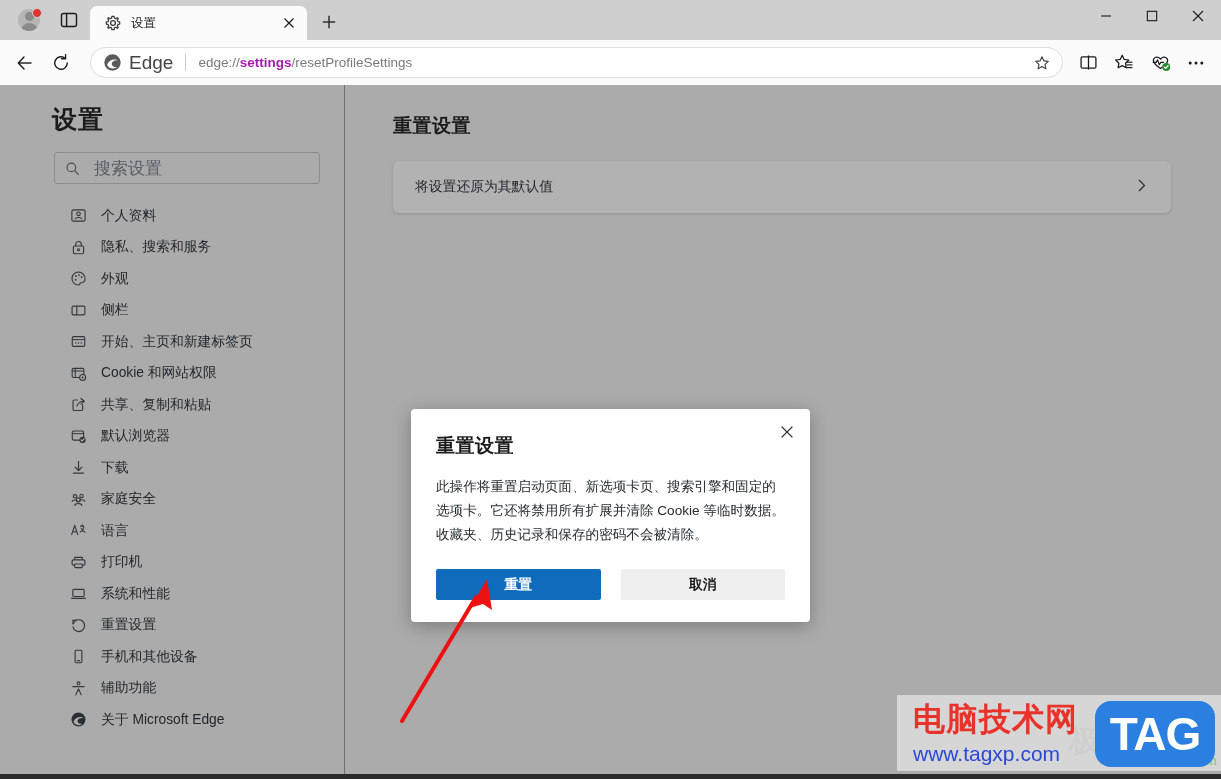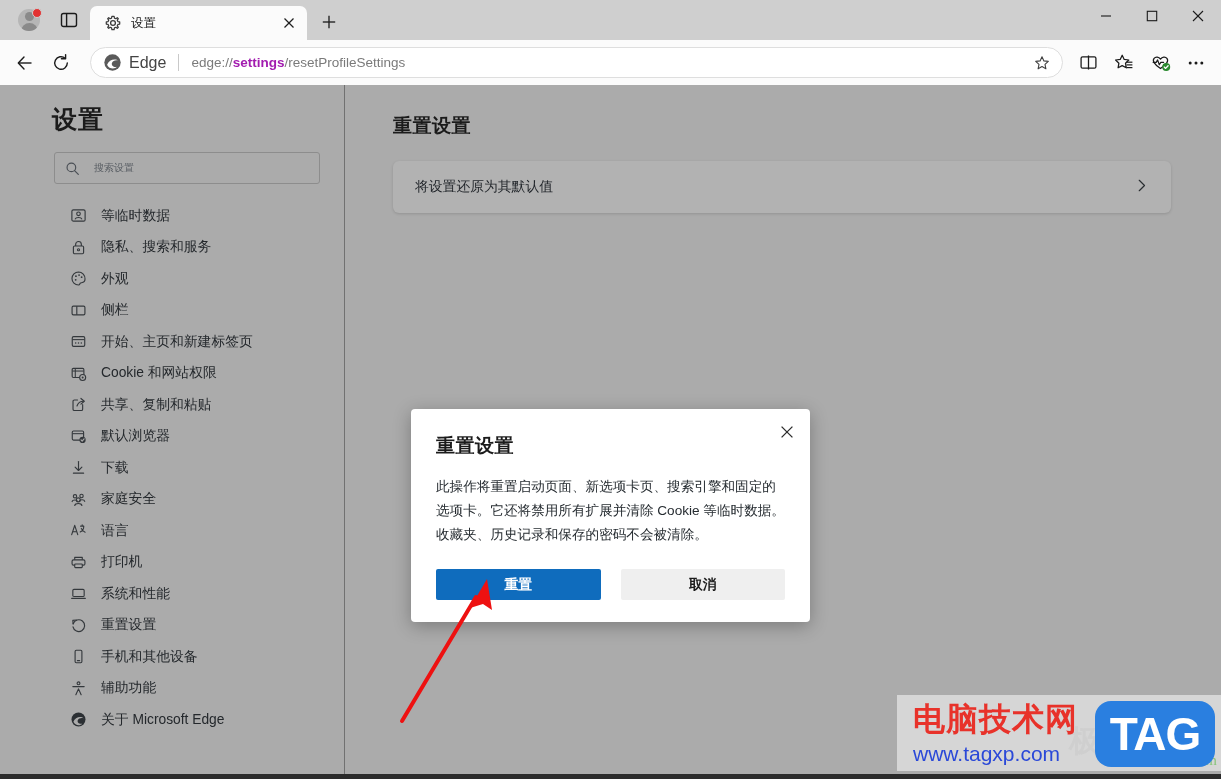--- a/index.html
+++ b/index.html
@@ -195,21 +195,21 @@
     box-sizing: border-box;
     min-width: 0;
   }
   .omni-brand {
     display: flex;
     align-items: center;
     flex: 0 0 auto;
     gap: 7px;
   }
   .omni-brand-label {
-    font-size: 16px;
+    font-size: 19px;
     color: #444;
   }
   .omni-sep {
     width: 1px;
     height: 17px;
     background: #c9c9c9;
     margin: 0 12px;
     flex: 0 0 auto;
   }
   .omni-url {
@@ -266,21 +266,21 @@
     height: 32px;
     border: 1px solid #8d8d8d;
     border-radius: 3px;
     display: flex;
     align-items: center;
     padding: 0 10px;
     box-sizing: border-box;
     background: transparent;
   }
   .search-box .search-ph {
-    font-size: 10px;
+    font-size: 17px;
     color: #585d63;
     margin-left: 14px;
   }
   .nav-list {
     margin-top: 16px;
     list-style: none;
     padding: 0;
   }
   .nav-item {
     display: flex;
@@ -633,21 +633,21 @@
       <div class="nav-list">
 
         <div class="nav-item">
           <span class="nav-icon">
             <svg width="17" height="17" viewBox="0 0 18 18">
               <rect x="2" y="3" width="14" height="12" rx="1.6" fill="none" stroke="#34383c" stroke-width="1.2"></rect>
               <circle cx="9" cy="7.2" r="1.9" fill="none" stroke="#34383c" stroke-width="1.2"></circle>
               <path d="M5.6 12.6 C6.2 10.6 11.8 10.6 12.4 12.6" fill="none" stroke="#34383c" stroke-width="1.2" stroke-linecap="round"></path>
             </svg>
           </span>
-          <span class="nav-label">等临时数据</span>
+          <span class="nav-label">个人资料</span>
         </div>
 
         <div class="nav-item">
           <span class="nav-icon">
             <svg width="17" height="17" viewBox="0 0 18 18">
               <rect x="3.6" y="7.4" width="10.8" height="8.2" rx="1.3" fill="none" stroke="#34383c" stroke-width="1.2"></rect>
               <path d="M6 7.4 V5.6 A3 3 0 0 1 12 5.6 V7.4" fill="none" stroke="#34383c" stroke-width="1.2"></path>
               <circle cx="9" cy="11.4" r="1.15" fill="none" stroke="#34383c" stroke-width="1.1"></circle>
             </svg>
           </span>

